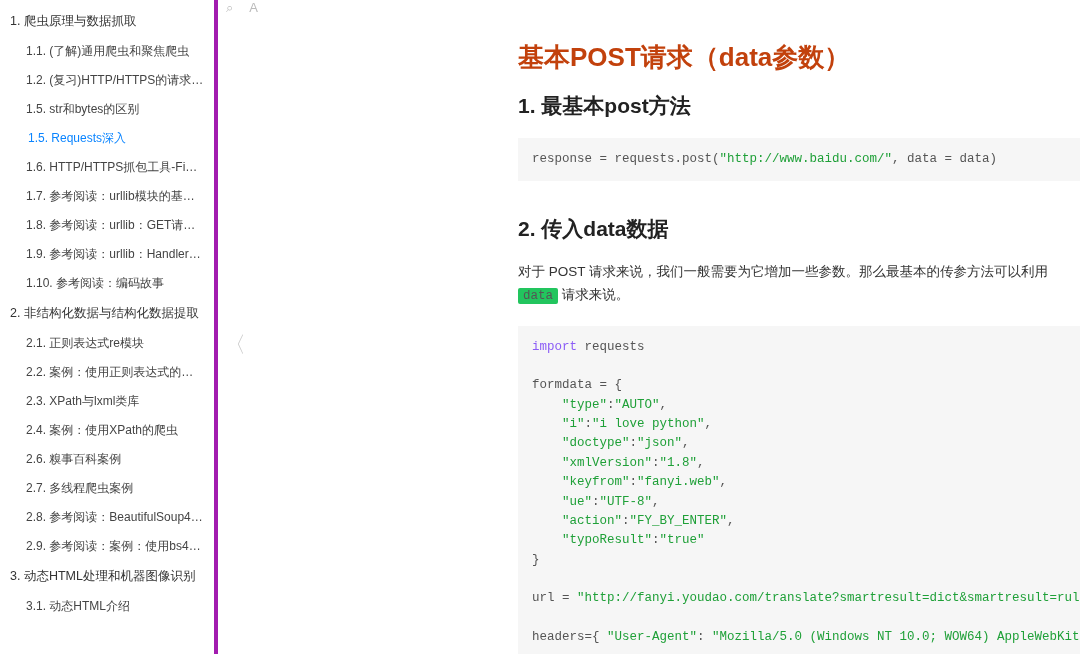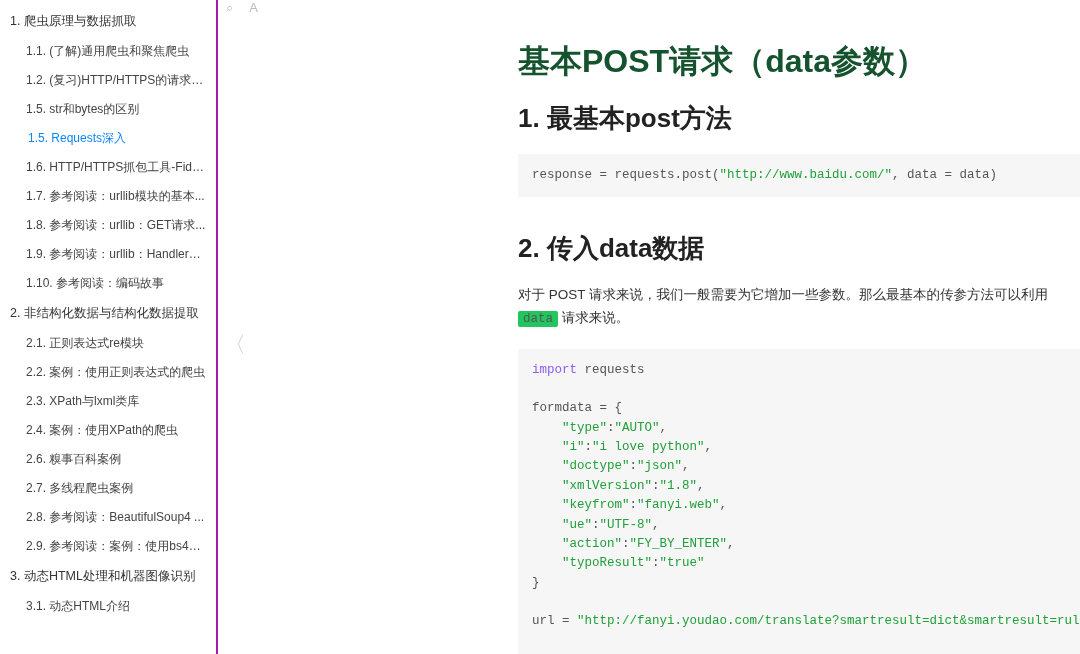--- a/index.html
+++ b/index.html
@@ -10,21 +10,21 @@
     background: #fff;
     width: 1080px;
     height: 654px;
     overflow: hidden;
     display: flex;
   }
   .sidebar {
     width: 218px;
     height: 100%;
     overflow-y: auto;
-    border-right: 2px solid #a21caf;
+    border-right: 4px solid #a21caf;
     padding-top: 6px;
     flex-shrink: 0;
   }
   .sidebar::-webkit-scrollbar { width: 6px; }
   .sidebar::-webkit-scrollbar-thumb { background: #ccc; border-radius: 3px; }
   .toc-l1 {
     padding: 7px 10px 7px 10px;
     font-size: 12.5px;
     color: #333;
     cursor: pointer;
@@ -67,27 +67,27 @@
     user-select: none;
   }
 
   .content {
     flex: 1;
     padding: 40px 0 0 260px;
     overflow: hidden;
     position: relative;
   }
   .content h1.title {
-    font-size: 32px;
+    font-size: 26px;
     font-weight: 700;
-    color: #14532d;
+    color: #c2410c;
     margin-bottom: 16px;
   }
   .content h2.section {
-    font-size: 26px;
+    font-size: 21px;
     font-weight: 700;
     color: #222;
     margin-bottom: 18px;
     margin-top: 17px;
   }
   .content p.body {
     font-size: 13.5px;
     color: #333;
     line-height: 1.7;
     margin-bottom: 18px;

